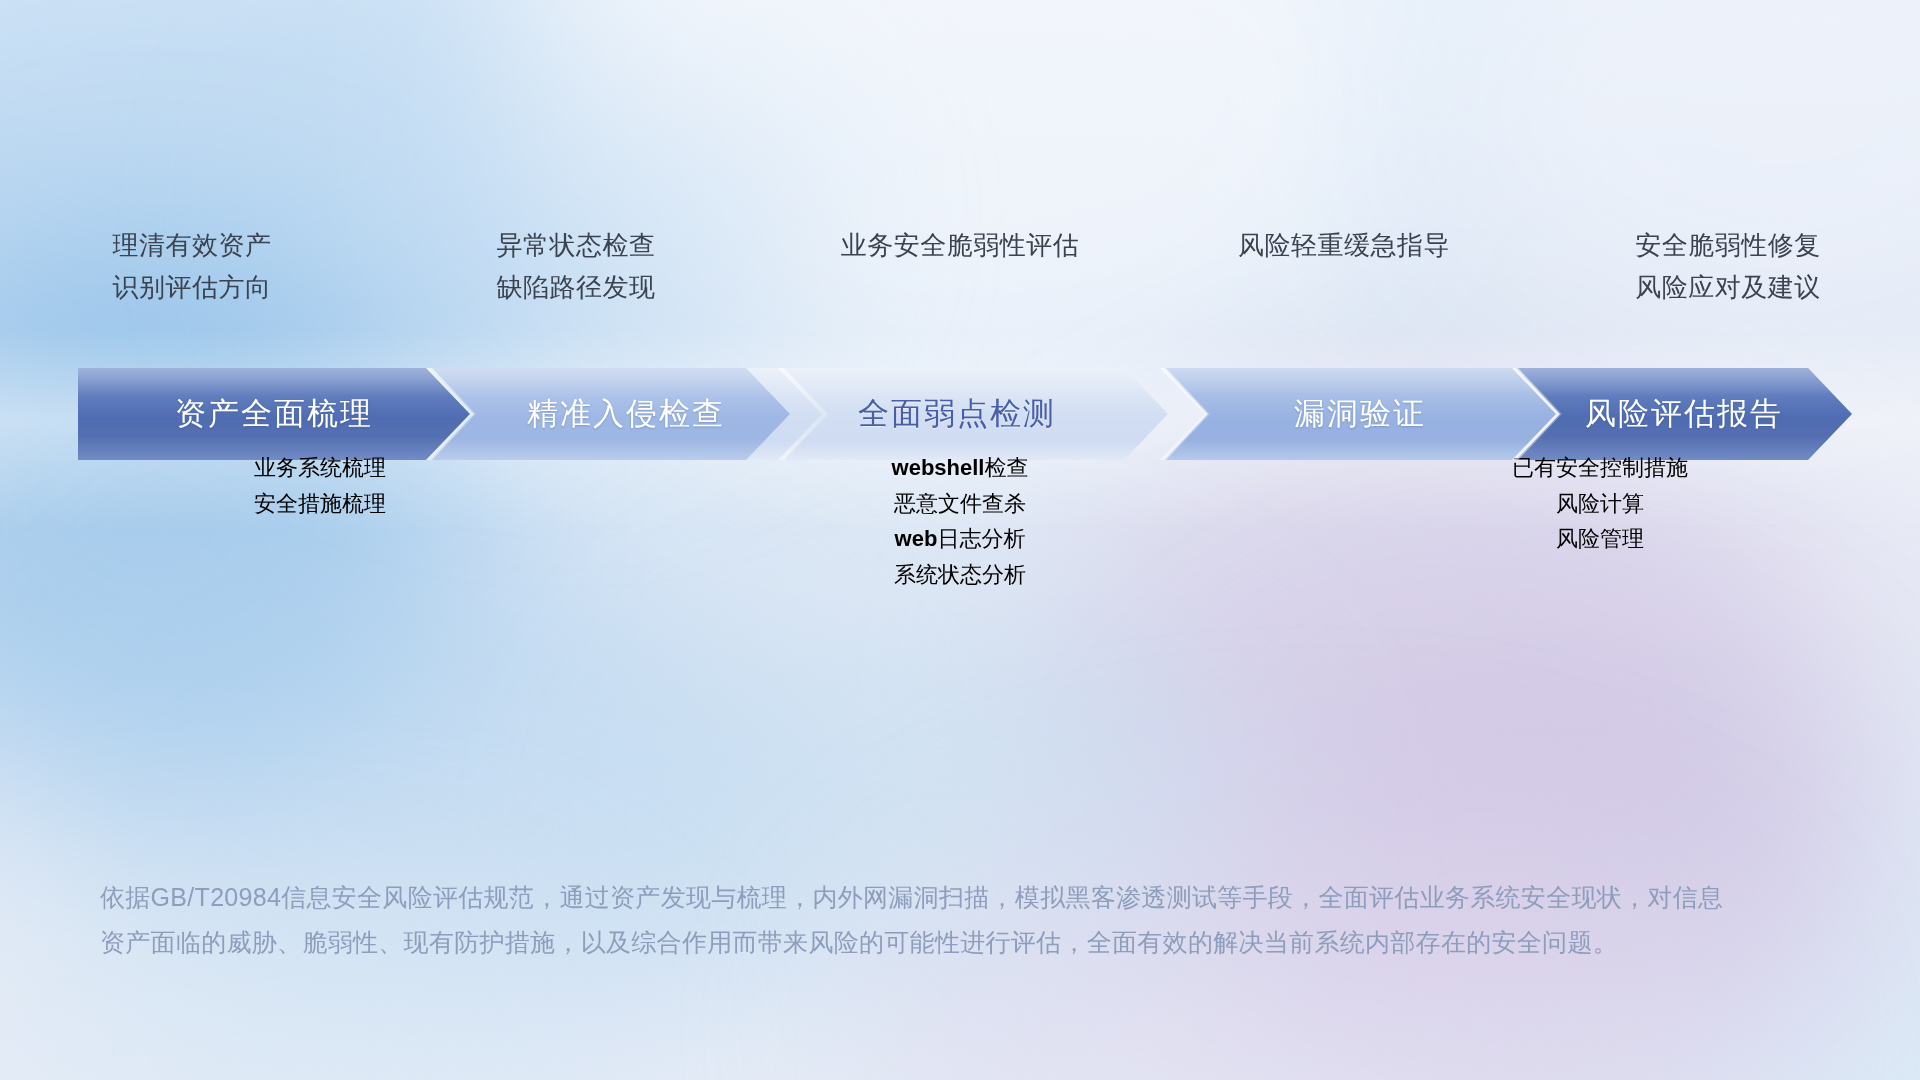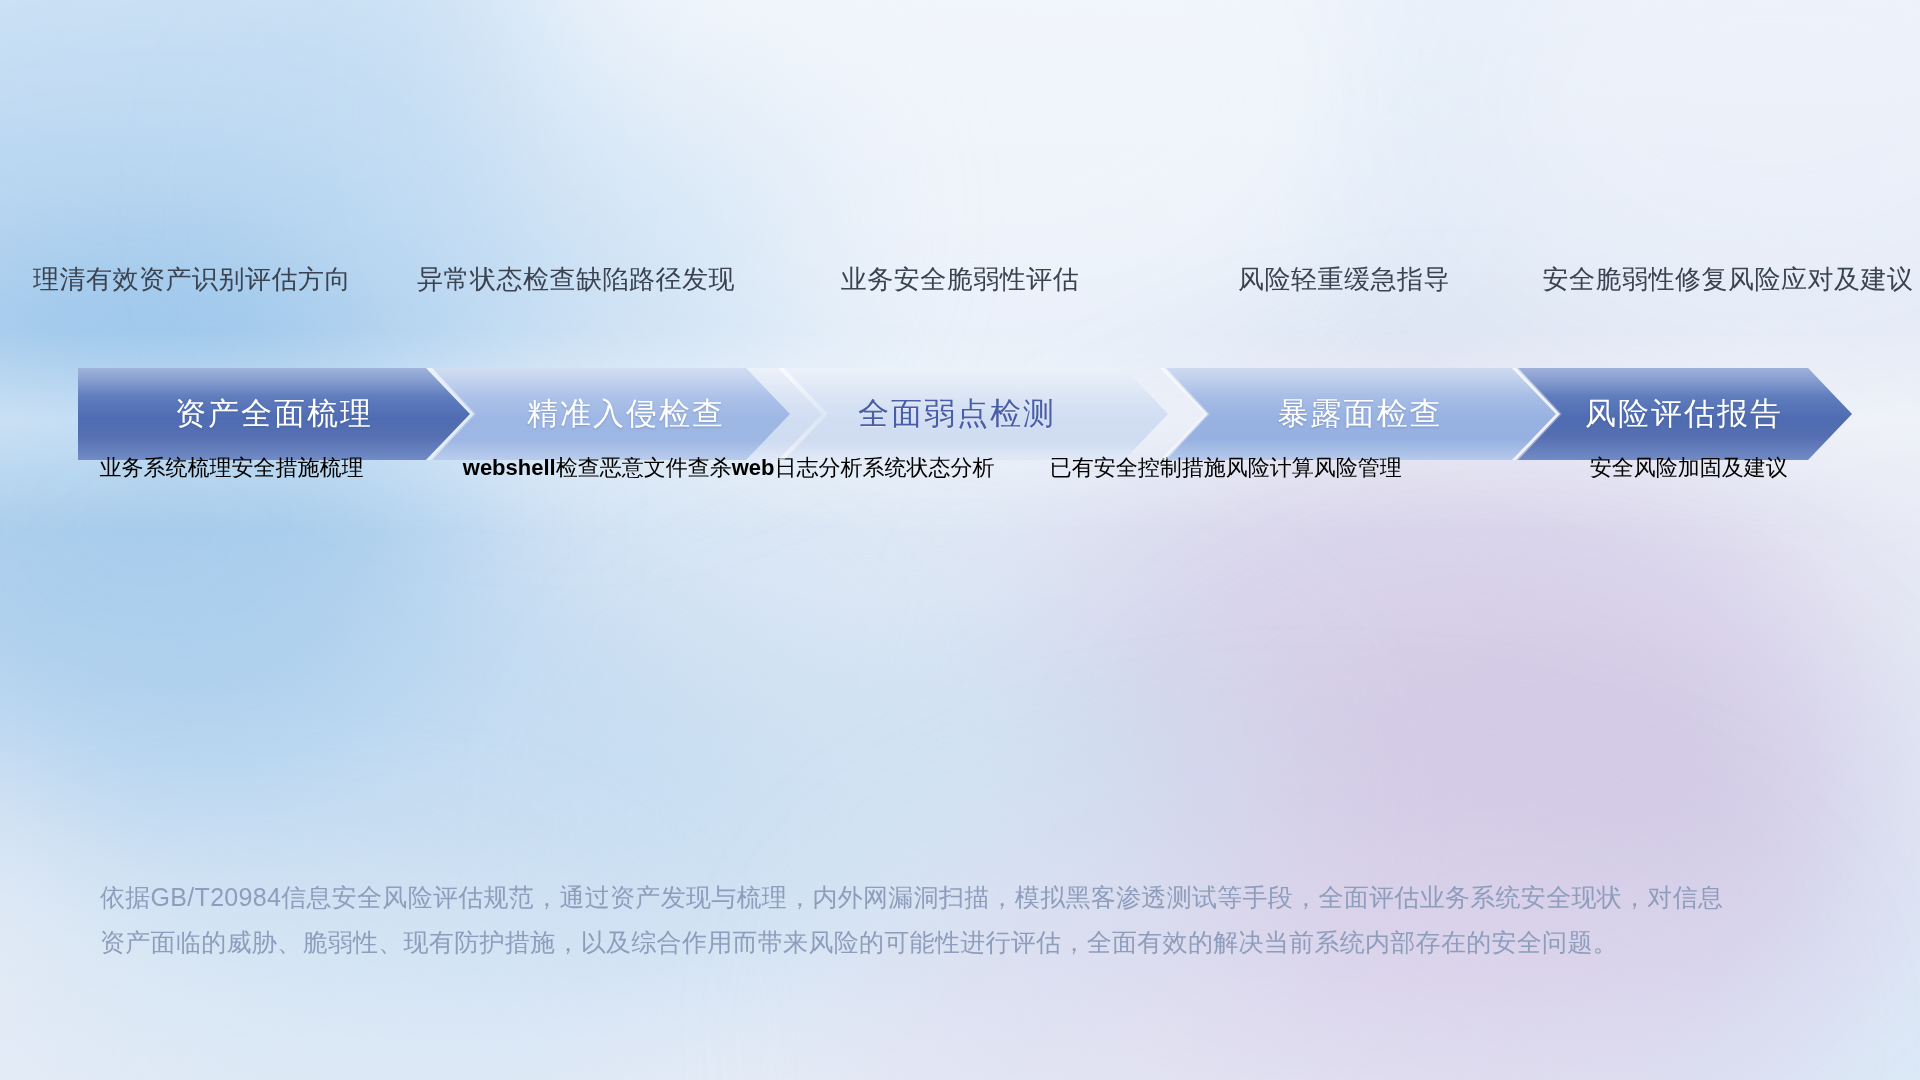--- a/index.html
+++ b/index.html
@@ -28,21 +28,21 @@
   .b10{left:860px;top:820px;width:900px;height:420px;background:#d7cde8;opacity:.5;}
   .b11{left:-80px;top:900px;width:700px;height:320px;background:#cfe1f2;opacity:.7;}
   #bg .veil{position:absolute;inset:0;background:linear-gradient(180deg,rgba(255,255,255,.30) 0%,rgba(255,255,255,.05) 28%,rgba(255,255,255,.10) 62%,rgba(255,255,255,.26) 100%);}
   #bg .sheen{position:absolute;left:0;right:0;top:330px;height:200px;background:linear-gradient(180deg,rgba(255,255,255,0) 0%,rgba(255,255,255,.38) 45%,rgba(255,255,255,0) 100%);}
 
   
   #stage{position:absolute;inset:0;}
 
   
   .top-row{position:absolute;left:0;right:0;top:224px;height:110px;display:flex;}
-  .col{flex:1 1 0;display:flex;align-items:center;justify-content:center;}
+  .col{flex:1 1 0;display:flex;flex-direction:column;align-items:center;}
   .top-line{
     font-size:26px;color:#3b4350;line-height:1.62;letter-spacing:.5px;white-space:nowrap;
   }
 
   
   #banner{position:absolute;left:78px;top:368px;width:1774px;height:92px;}
   .arrow{
     position:absolute;top:0;height:92px;
     display:flex;align-items:center;justify-content:center;
     box-sizing:border-box;
@@ -146,21 +146,21 @@
     <div class="arrow a2">
       <div class="shape notch s2"></div>
       <span class="label lbl-white">精准入侵检查</span>
     </div>
     <div class="arrow a3">
       <div class="shape notch s3"></div>
       <span class="label lbl-blue">全面弱点检测</span>
     </div>
     <div class="arrow a4">
       <div class="shape notch s4"></div>
-      <span class="label lbl-white">暴露面检查</span>
+      <span class="label lbl-white">漏洞验证</span>
     </div>
     <div class="arrow a5">
       <div class="shape notch s5"></div>
       <span class="label lbl-white">风险评估报告</span>
     </div>
     <div class="edge e1"></div>
     <div class="edge e2"></div>
     <div class="edge e3"></div>
     <div class="edge e4"></div>
   </div>
@@ -174,23 +174,20 @@
         <div class="bot-line"><span class="lat">webshell</span><span>检查</span></div>
         <div class="bot-line"><span>恶意文件查杀</span></div>
         <div class="bot-line"><span class="lat">web</span><span>日志分析</span></div>
         <div class="bot-line"><span>系统状态分析</span></div>
       </div>
     <div class="col">
         <div class="bot-line"><span>已有安全控制措施</span></div>
         <div class="bot-line"><span>风险计算</span></div>
         <div class="bot-line"><span>风险管理</span></div>
       </div>
-    <div class="col">
-        <div class="bot-line"><span>安全风险加固及建议</span></div>
-      </div>
   </div>
 
   <div id="footer">
     <div class="foot-line">依据GB/T20984信息安全风险评估规范，通过资产发现与梳理，内外网漏洞扫描，模拟黑客渗透测试等手段，全面评估业务系统安全现状，对信息</div>
     <div class="foot-line">资产面临的威胁、脆弱性、现有防护措施，以及综合作用而带来风险的可能性进行评估，全面有效的解决当前系统内部存在的安全问题。</div>
   </div>
 
 </div>
 
 </body></html>

